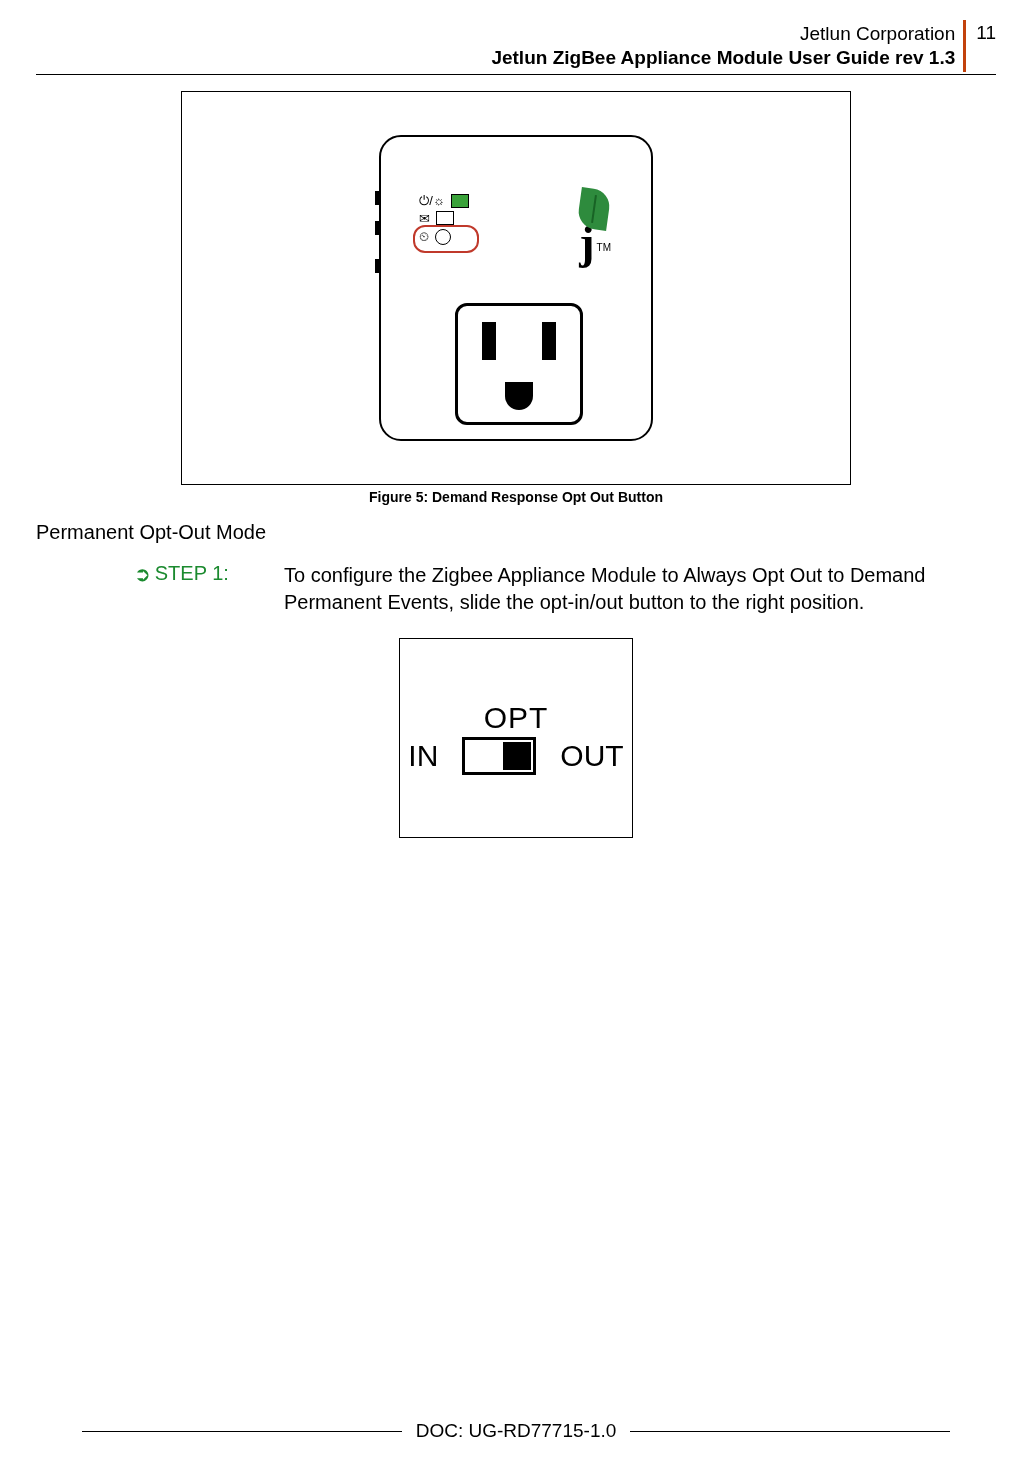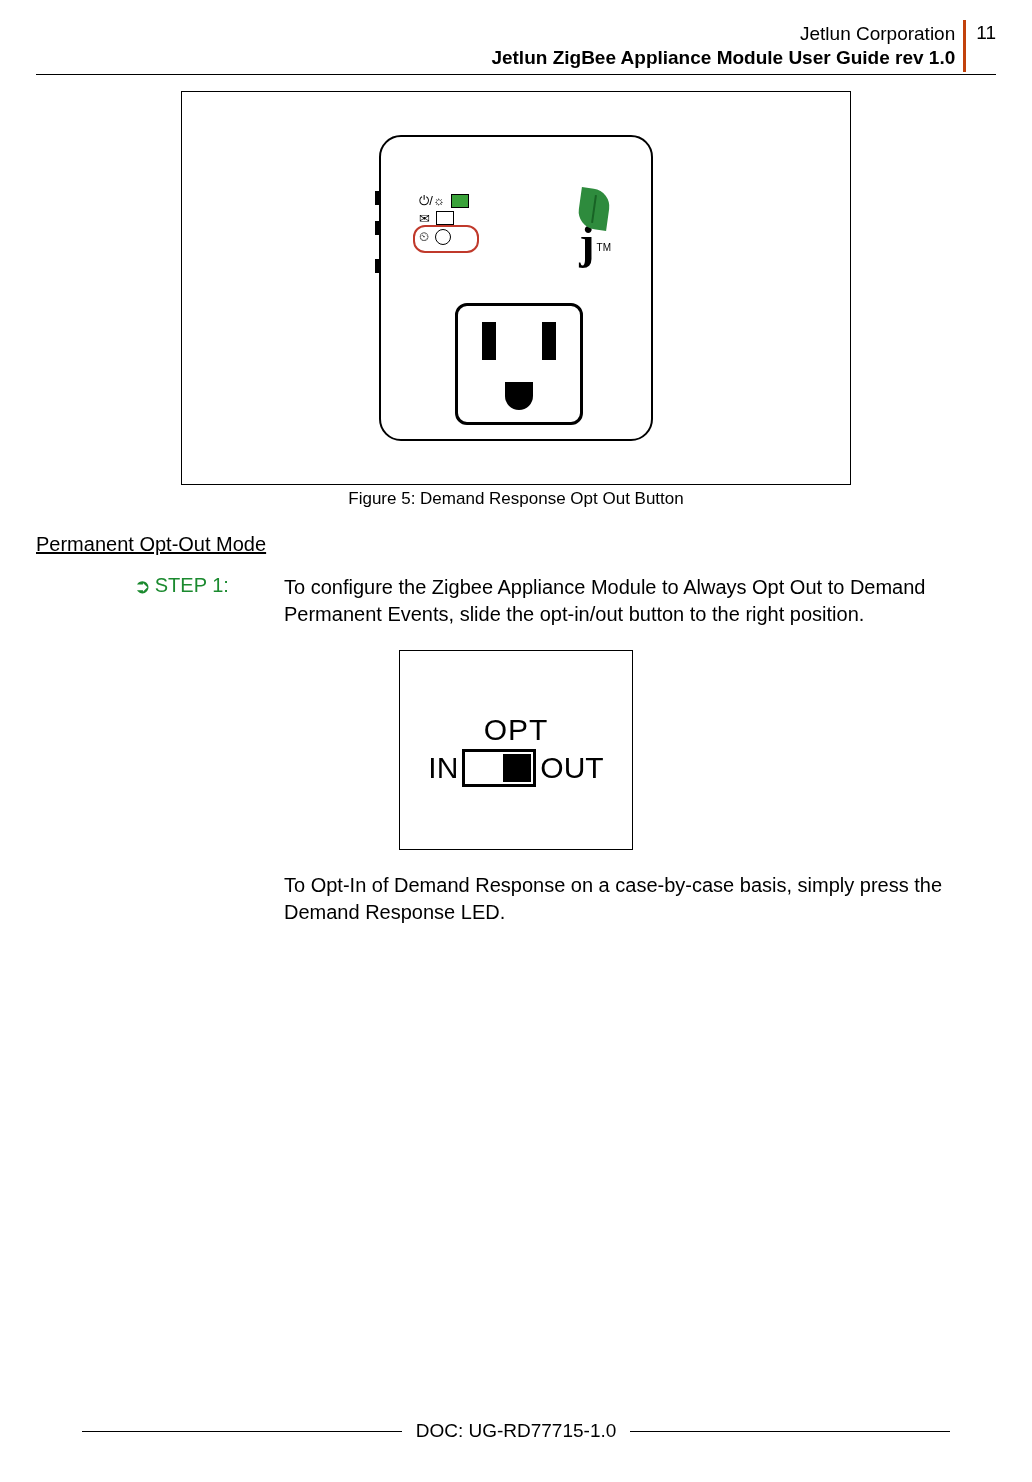--- a/index.html
+++ b/index.html
@@ -3,22 +3,22 @@
 <meta charset="utf-8">
 <style>
   html,body{margin:0;padding:0;background:#fff;font-family:Arial,Helvetica,sans-serif;color:#000}
   .page{width:1032px;height:1482px;position:relative;box-sizing:border-box;padding:20px 36px 0 36px}
   .hdr{display:flex;justify-content:flex-end;align-items:flex-start}
   .hdr-left{border-right:3px solid #c2410c;padding:2px 8px 2px 0;text-align:right;font-size:19px;line-height:1.25}
   .hdr-left .l2{font-weight:700}
   .hdr-right{padding:2px 0 2px 10px;font-size:19px}
   .hdr-rule{border-bottom:1px solid #000;margin-top:2px}
   .fig-frame{border:1px solid #000;margin:16px auto 2px auto;width:668px;height:392px;display:flex;align-items:center;justify-content:center}
-  .caption{text-align:center;font-weight:400;font-size:17px;margin-top:4px}
-  .section-u{font-size:20px;text-decoration:underline;margin:24px 0 18px 0}
+  .caption{text-align:center;font-weight:700;font-size:14px;margin-top:4px}
+  .section-u{font-size:20px;margin:16px 0 18px 0}
   .step-row{display:flex;align-items:flex-start;margin-left:98px;margin-right:20px}
   .step-label{color:#1b8a2f;font-size:20px;min-width:150px;display:flex;align-items:center;gap:4px}
   .step-label .arrow{font-size:20px}
   .step-body{font-size:20px;line-height:1.35;flex:1}
   .fig6-frame{border:1px solid #000;margin:22px auto 7px auto;width:232px;height:198px;display:flex;align-items:center;justify-content:center}
   .extra-para{font-size:20px;line-height:1.35;margin:22px 20px 0 248px}
   .footer{position:absolute;left:0;right:0;bottom:40px;text-align:center}
   .footer-line{display:flex;align-items:center;justify-content:center;gap:14px}
   .footer-rule{height:1px;background:#000;width:320px}
   .footer-text{font-size:19px}
@@ -41,33 +41,33 @@
   .jletter{font-family:"Times New Roman",serif;font-size:46px;font-weight:700;line-height:.6;margin-top:-4px}
   .tm{font-size:10px;vertical-align:super;margin-left:2px}
   .outlet{position:absolute;left:74px;bottom:14px;width:122px;height:116px;border:3px solid #000;border-radius:12px;background:#fff}
   .slot{position:absolute;width:14px;height:38px;background:#000;top:16px}
   .slot.l{left:24px}.slot.r{right:24px}
   .ground{position:absolute;left:50%;bottom:12px;transform:translateX(-50%);width:28px;height:28px;background:#000;border-radius:0 0 14px 14px}
 
   
   .optwrap{text-align:center}
   .opt-top{font-size:30px;font-weight:400;letter-spacing:1px}
-  .opt-row{display:flex;align-items:center;justify-content:flex-end;gap:4px;margin-top:2px}
+  .opt-row{display:flex;align-items:center;justify-content:flex-end;gap:24px;margin-top:2px}
   .opt-side{font-size:30px}
   .switch{width:68px;height:32px;border:3px solid #000;position:relative;background:#fff}
   .knob{position:absolute;right:2px;top:2px;bottom:2px;width:28px;background:#000}
 </style>
 </head>
 <body>
 
 <div class="page">
   <div class="hdr">
     <div class="hdr-left">
       <div>Jetlun Corporation</div>
-      <div class="l2">Jetlun ZigBee Appliance Module User Guide rev 1.0</div>
+      <div class="l2">Jetlun ZigBee Appliance Module User Guide rev 1.3</div>
     </div>
     <div class="hdr-right">11</div>
   </div>
   <div class="hdr-rule"></div>
 
   <div class="fig-frame">
     <div class="device">
       <div class="lug a"></div>
       <div class="lug b"></div>
       <div class="lug c"></div>
@@ -116,21 +116,20 @@
       <div class="opt-row">
         <span class="opt-side">IN</span>
         <span class="switch">
             <span class="knob"></span>
           </span>
         <span class="opt-side">OUT</span>
       </div>
     </div>
   </div>
 
-  <div class="extra-para">To Opt-In of Demand Response on a case-by-case basis, simply press the Demand Response LED.</div>
 
   <div class="footer">
     <div class="footer-line">
       <div class="footer-rule"></div>
       <div class="footer-text">DOC: UG-RD77715-1.0</div>
       <div class="footer-rule"></div>
     </div>
   </div>
 </div>
 

